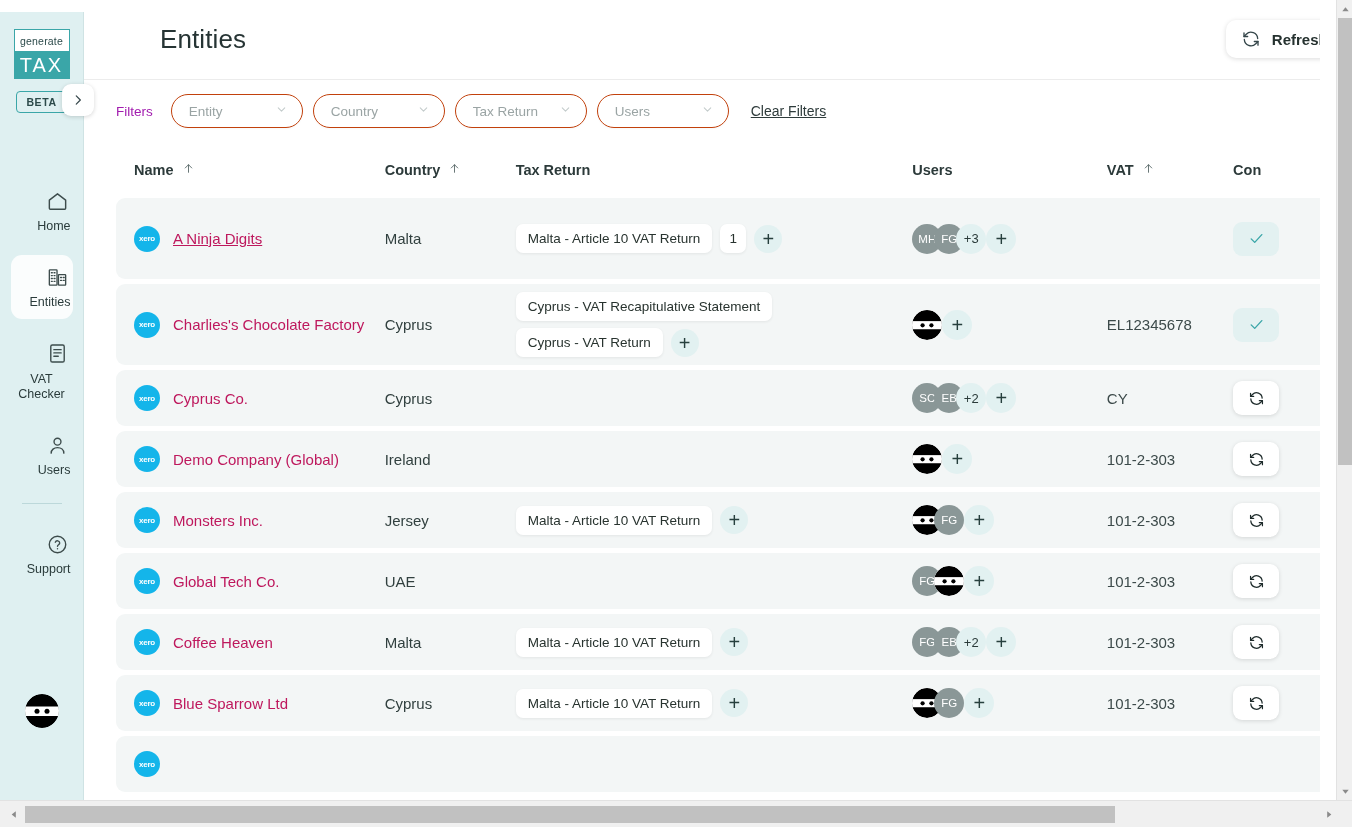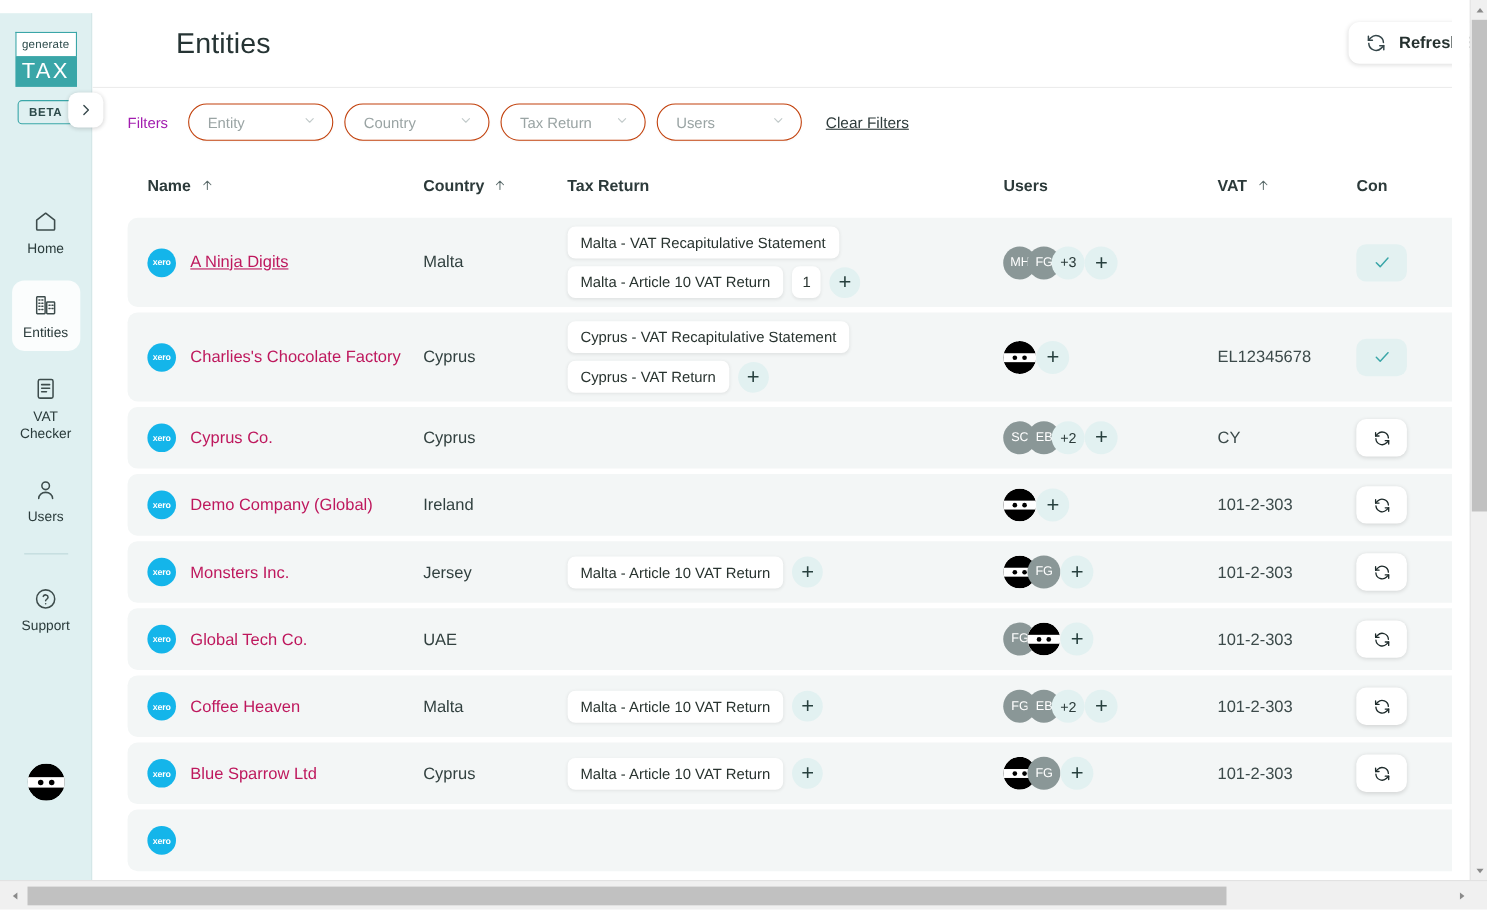--- a/index.html
+++ b/index.html
@@ -52,21 +52,21 @@
     width: 32px; height: 32px; border-radius: 9px;
     background: #ffffff;
     box-shadow: 0 1px 4px rgba(0,0,0,.16);
     display: flex; align-items: center; justify-content: center;
     cursor: pointer; z-index: 20;
   }
   .nav-list { margin-top: 66px; width: 100%; display:flex; flex-direction:column; align-items:center; }
   .nav-item {
     width: 62px; padding: 9px 2px 8px;
     border-radius: 11px;
-    display: flex; flex-direction: column; align-items: center; gap: 5px;
+    display: flex; flex-direction: column; align-items: flex-end; gap: 5px;
     cursor: pointer; margin-bottom: 13px;
   }
   .nav-item.active { background: #fbfdfd; }
   .nav-label {
     font-size: 12.5px; color: #2a3b3b; line-height: 1.22; text-align: center; font-weight: 400;
   }
   .nav-icon { width: 26px; height: 26px; display:flex; align-items:center; justify-content:center; }
   .nav-div { width: 40px; height: 1px; background: #bcd8da; margin: 4px 0 18px; }
   .sidebar-avatar {
     position: absolute; left: 25px; bottom: 84px;
@@ -426,23 +426,20 @@
             <div class="cell col-name">
               <span class="xero-logo">xero</span>
               <span class="ent-name link">A Ninja Digits</span>
             </div>
             <div class="cell col-country">
               <span class="country-txt">Malta</span>
             </div>
             <div class="cell col-tax">
               <div class="tax-stack">
                 <div class="tax-line">
-                  <span class="tax-pill">Malta - VAT Recapitulative Statement</span>
-                </div>
-                <div class="tax-line">
                   <span class="tax-pill">Malta - Article 10 VAT Return</span>
                   <span class="count-pill">1</span>
                   <span class="add-circle">+</span>
                 </div>
               </div>
             </div>
             <div class="cell col-users">
               <div class="avatars">
                 <span class="av initials">MH</span>
                 <span class="av initials">FG</span>

